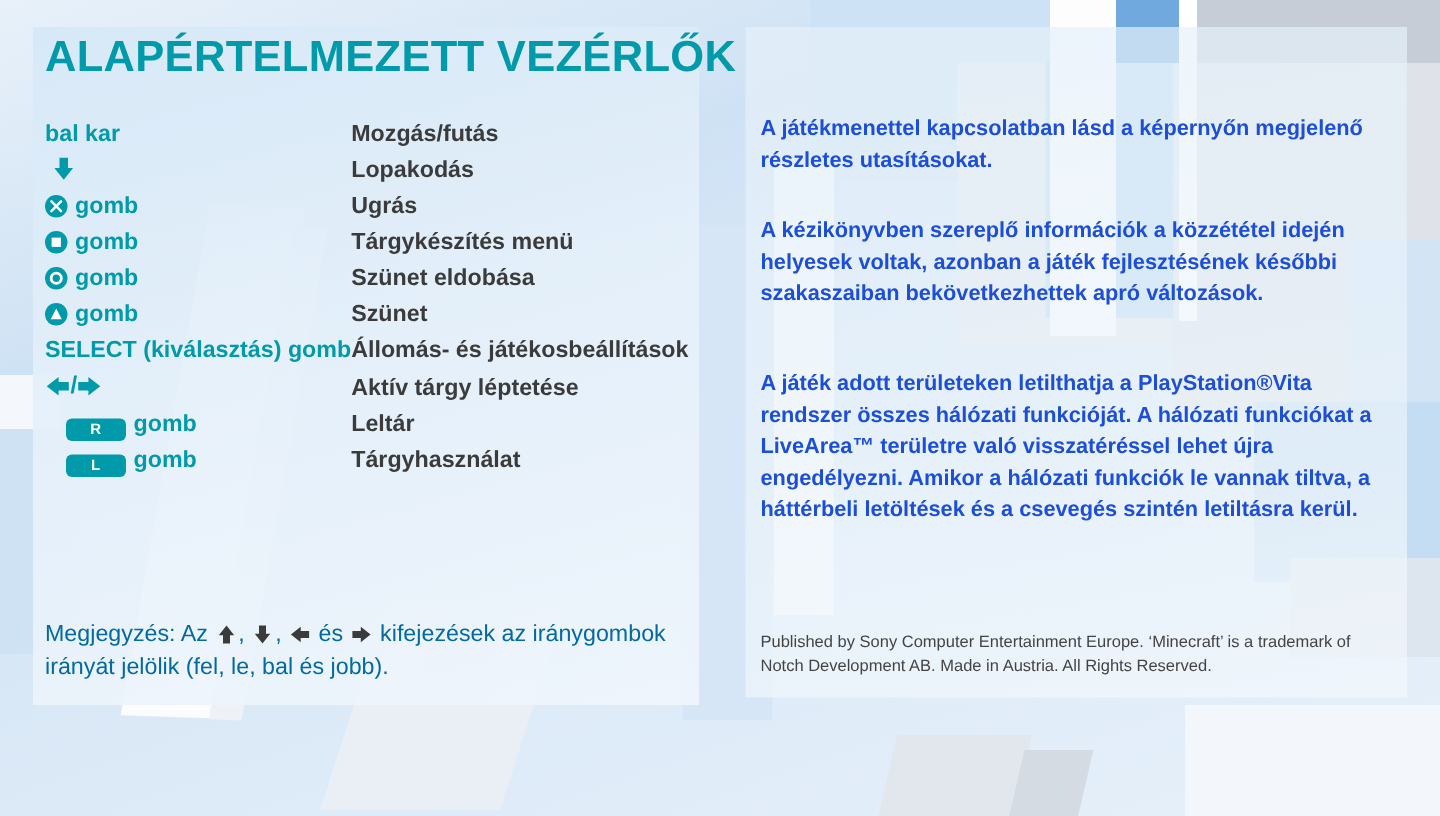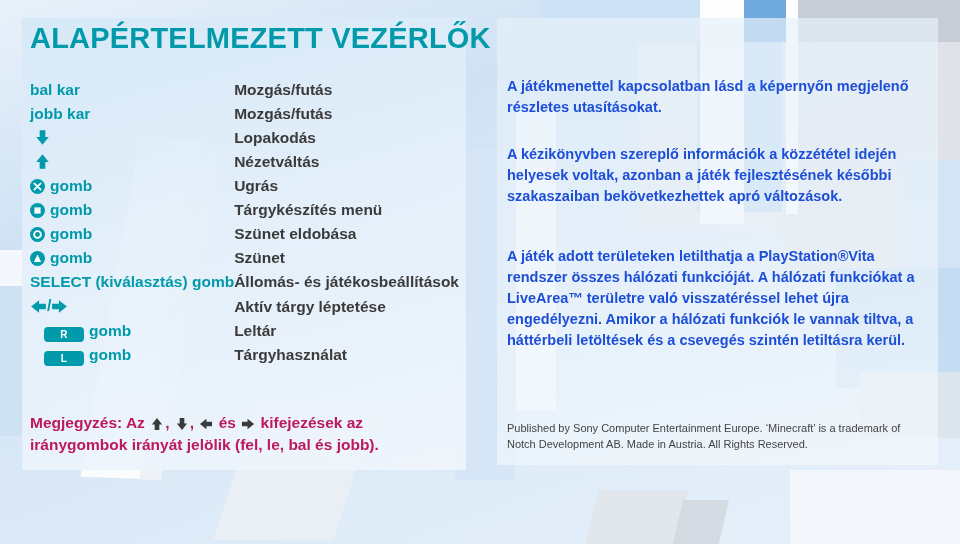--- a/index.html
+++ b/index.html
@@ -86,21 +86,21 @@
     background:#009aab;color:#fff;font-size:10px;font-weight:bold;
     text-align:center;line-height:15px;vertical-align:-2px;margin-right:5px;
     letter-spacing:.5px;
   }
 
   .arw{display:inline-block;vertical-align:-3px;}
   .arw svg{display:block;}
 
   #note{
     position:absolute;left:30px;top:412px;width:420px;
-    font-size:15.5px;font-weight:bold;color:#be185d;line-height:22px;
+    font-size:15.5px;font-weight:normal;color:#0369a1;line-height:22px;
   }
   #note .arw{vertical-align:-3px;margin:0 1px;}
 
   .rp{
     position:absolute;left:507px;width:412px;
     font-size:14.5px;font-weight:bold;color:#1d4ed8;line-height:21px;
   }
   #rp1{top:76px;}
   #rp2{top:144px;}
   #rp3{top:246px;}
@@ -143,34 +143,24 @@
 
 <div id="title">ALAPÉRTELMEZETT VEZÉRLŐK</div>
 
 <table id="ctrl-table">
   <tbody id="ctrl-body">
       <tr>
         <td class="k"><span style="display:inline-block;"><span>bal kar</span></span></td>
         <td class="v">Mozgás/futás</td>
       </tr>
       <tr>
-        <td class="k"><span style="display:inline-block;"><span>jobb kar</span></span></td>
-        <td class="v">Mozgás/futás</td>
-      </tr>
-      <tr>
         <td class="k"><span style="padding-left:4px;display:inline-block;"><span style="color:#009aab"><span class="arw"><svg width="17" height="17" viewBox="0 0 15 15">
                   <path d="M7.5 14 L2 7 L5 7 L5 1 L10 1 L10 7 L13 7 Z" fill="currentColor"></path>
                 </svg></span></span><span></span></span></td>
         <td class="v">Lopakodás</td>
-      </tr>
-      <tr>
-        <td class="k"><span style="padding-left:4px;display:inline-block;"><span style="color:#009aab"><span class="arw"><svg width="17" height="17" viewBox="0 0 15 15">
-                  <path d="M7.5 1 L13 8 L10 8 L10 14 L5 14 L5 8 L2 8 Z" fill="currentColor"></path>
-                </svg></span></span><span></span></span></td>
-        <td class="v">Nézetváltás</td>
       </tr>
       <tr>
         <td class="k"><span style="display:inline-block;"><span class="ps-btn"><svg width="15" height="15" viewBox="0 0 15 15">
                 <path d="M4.3 4.3 L10.7 10.7 M10.7 4.3 L4.3 10.7" stroke="#fff" stroke-width="1.7" stroke-linecap="round"></path>
               </svg></span><span>gomb</span></span></td>
         <td class="v">Ugrás</td>
       </tr>
       <tr>
         <td class="k"><span style="display:inline-block;"><span class="ps-btn"><svg width="15" height="15" viewBox="0 0 15 15">
                 <rect x="4.4" y="4.4" width="6.2" height="6.2" fill="#fff"></rect>

